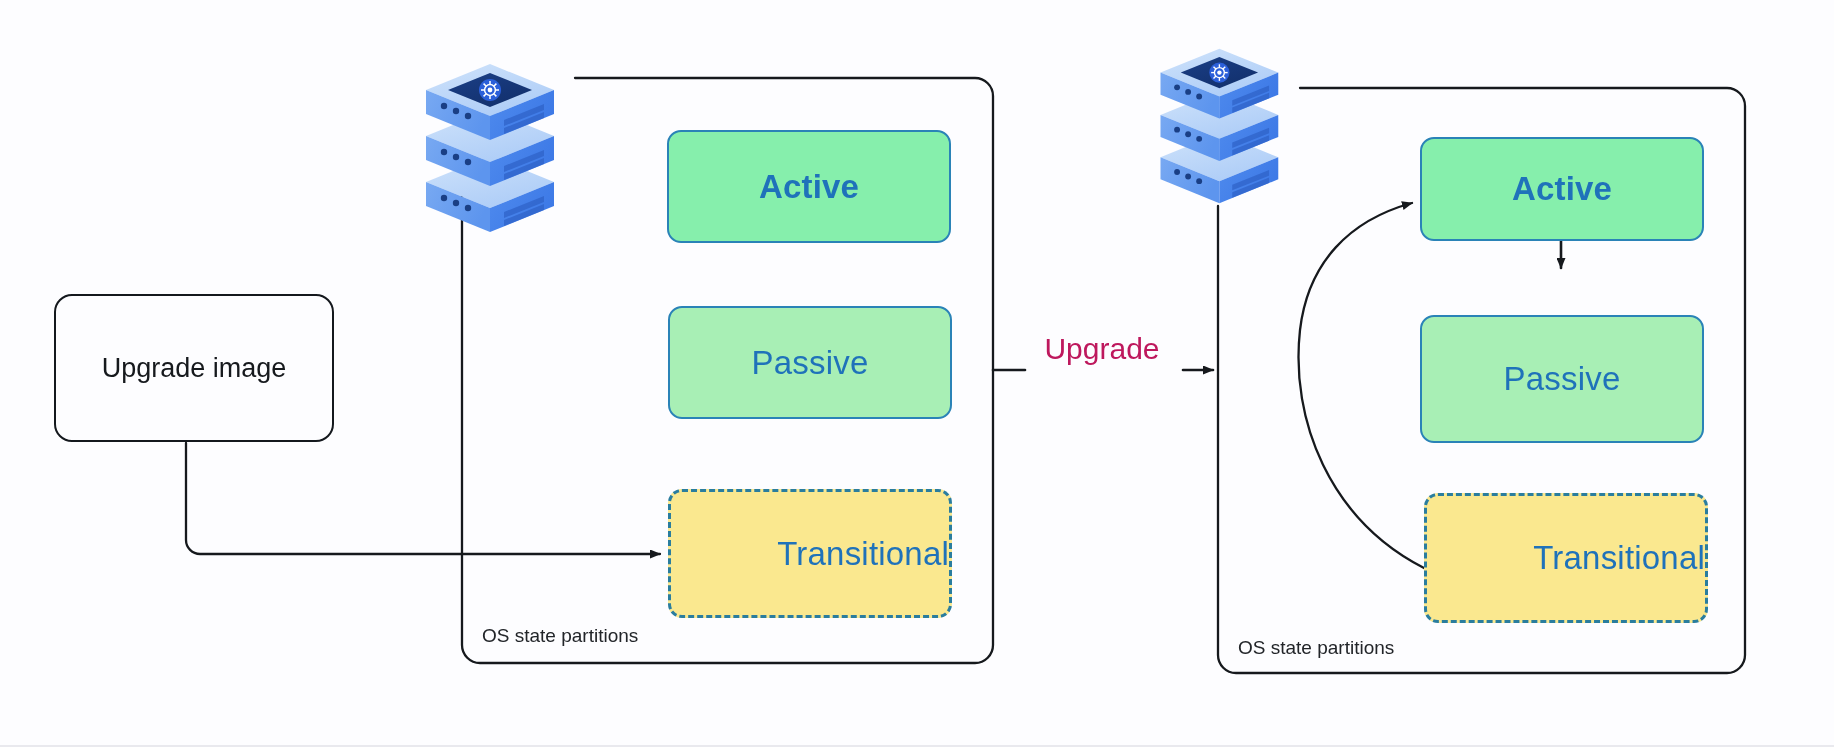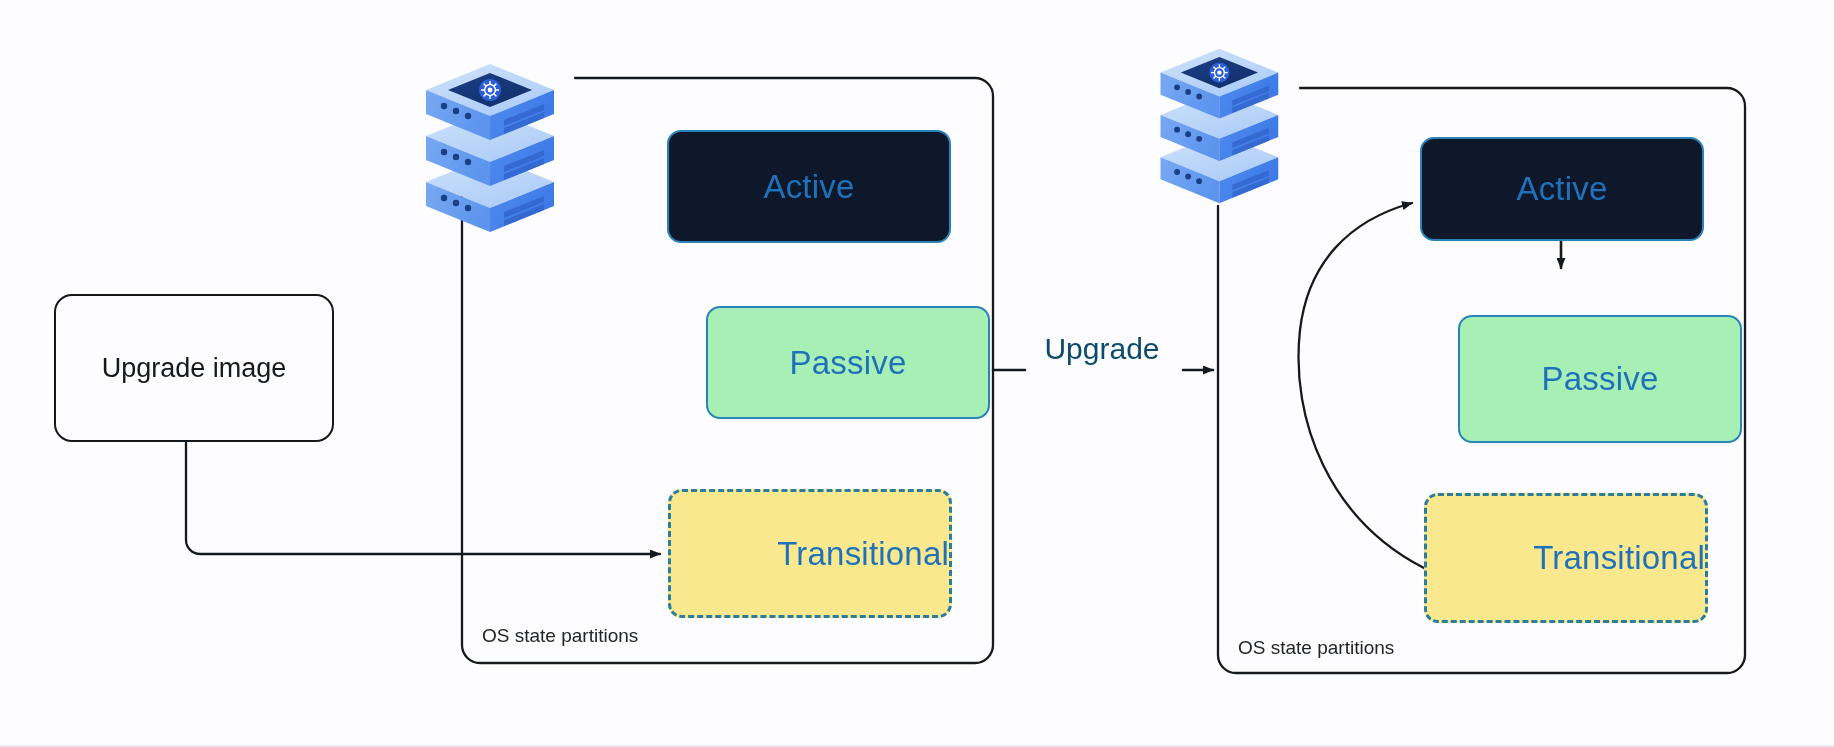--- a/index.html
+++ b/index.html
@@ -39,27 +39,27 @@
     border-radius: 14px;
     display: flex;
     align-items: center;
     justify-content: center;
     font-size: 33px;
     letter-spacing: .2px;
     color: #1f72ba;
     user-select: none;
   }
   .part-active {
-    background: #0f172a;
+    background: #86efac;
     border: 2.5px solid #2a83b7;
+    font-weight: bold;
   }
   .part-passive {
     background: #a8efb5;
     border: 2.5px solid #2a83b7;
-    margin-left: 38px;
   }
   .part-transitional {
     background: #fae88f;
     border: 3px dashed #2a7d9e;
     justify-content: flex-end;
   }
 
   
   .plain-box {
     position: absolute;
@@ -81,21 +81,21 @@
     font-size: 19px;
     color: #222529;
     white-space: nowrap;
     user-select: none;
   }
 
   
   .edge-label {
     position: absolute;
     font-size: 30px;
-    color: #0c4a6e;
+    color: #be185d;
     text-align: center;
     line-height: 1.38;
     white-space: nowrap;
     user-select: none;
   }
 </style>
 </head>
 <body>
 
 <div id="stage">

